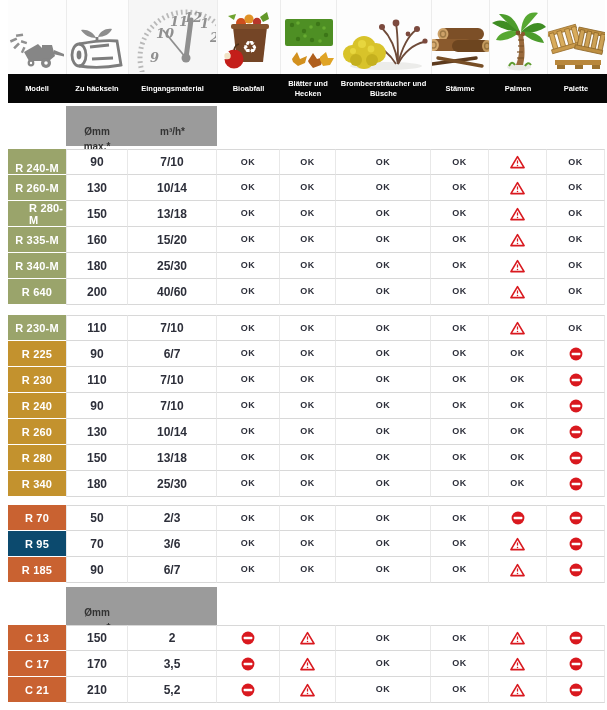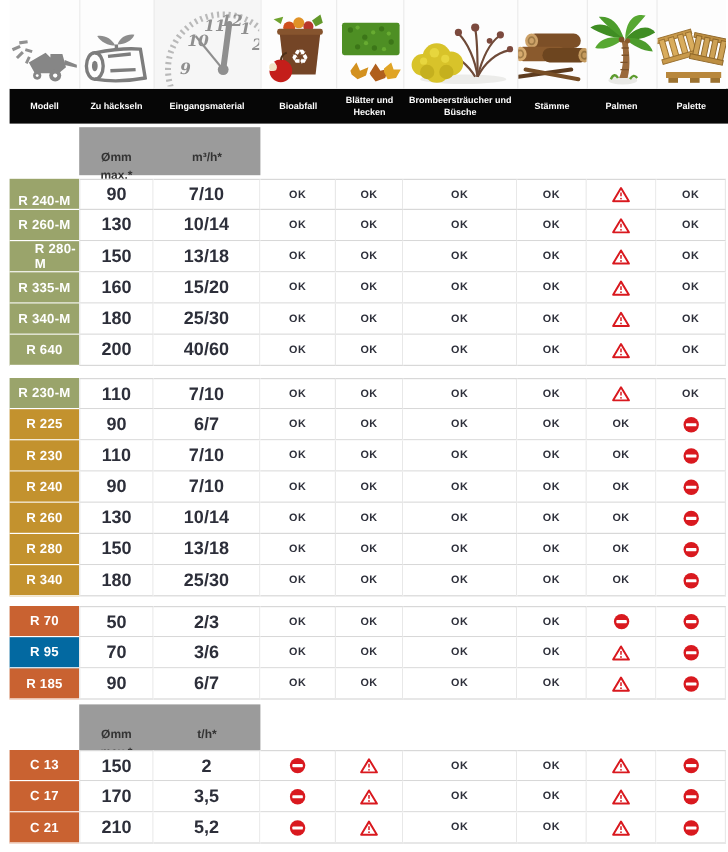--- a/index.html
+++ b/index.html
@@ -18,21 +18,21 @@
   .subheader-row .sub-gray{grid-column:2 / span 2;background:#9b9b9b;display:grid;grid-template-columns:62px 89px;}
   .sub1 .sub-gray{height:40px;}
   .sub2 .sub-gray{height:38px;}
   .sub-cell{padding-top:18px;text-align:center;font-size:10px;font-weight:bold;color:#333333;white-space:pre-line;line-height:1.5;}
   
   .body-row .cell{height:26px;box-sizing:border-box;display:flex;align-items:center;justify-content:center;background:#fff;border-right:1px solid #e8e8e8;border-bottom:1px solid #d8d8d8;}
   .group .body-row:first-child .cell{border-top:1px solid #d8d8d8;}
   .cell.c1{border-left:1px solid #e8e8e8;}
   .model-cell{border:none !important;border-bottom:1px solid #fff !important;}
   .model-label{color:#fff;font-size:11px;font-weight:bold;letter-spacing:.2px;}
-  .val{font-size:15px;font-weight:bold;color:#2d2f3a;}
+  .val{font-size:12px;font-weight:bold;color:#2d2f3a;}
   .ok-text{font-size:9px;font-weight:bold;color:#2d2f3a;letter-spacing:.4px;}
   .status-cell span{display:flex;align-items:center;justify-content:center;line-height:0;}
   .status-cell .ok-text{line-height:1;}
   svg{display:block;}
 </style>
 </head>
 <body>
 
 <div class="page">
   <div class="grid-row icons-row" id="icons-row">
@@ -763,21 +763,21 @@
           <div class="cell status-cell">
             <span>
               <svg width="14" height="14" viewBox="0 0 24 24">
                 <circle cx="12" cy="12" r="11" fill="#d9191f"></circle>
                 <rect x="4.5" y="9.8" width="15" height="4.4" rx="1.2" fill="#fff"></rect>
               </svg>
             </span>
           </div>
         </div>
         <div class="grid-row body-row">
-          <div class="cell model-cell" style="background: #0369a1;">
+          <div class="cell model-cell" style="background: #0c4a6e;">
             <span class="model-label">R 95</span>
           </div>
           <div class="cell c1">
             <span class="val">70</span>
           </div>
           <div class="cell">
             <span class="val">3/6</span>
           </div>
           <div class="cell status-cell">
             <span class="ok-text">OK</span>
@@ -847,21 +847,20 @@
                 <rect x="4.5" y="9.8" width="15" height="4.4" rx="1.2" fill="#fff"></rect>
               </svg>
             </span>
           </div>
         </div>
       </div>
       <div class="grid-row subheader-row sub2" style="margin-top: 4px;">
         <div class="sub-gray" style="grid-column: 2 / span 2;">
           <span class="sub-cell">Ømm
 max.*</span>
-          <span class="sub-cell">t/h*</span>
         </div>
       </div>
       <div class="group" style="margin-top: 0px;">
         <div class="grid-row body-row">
           <div class="cell model-cell" style="background: rgb(201, 98, 49);">
             <span class="model-label">C 13</span>
           </div>
           <div class="cell c1">
             <span class="val">150</span>
           </div>

